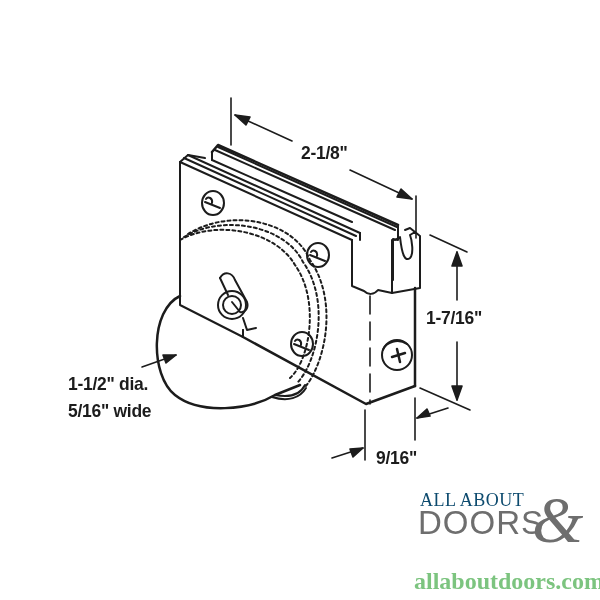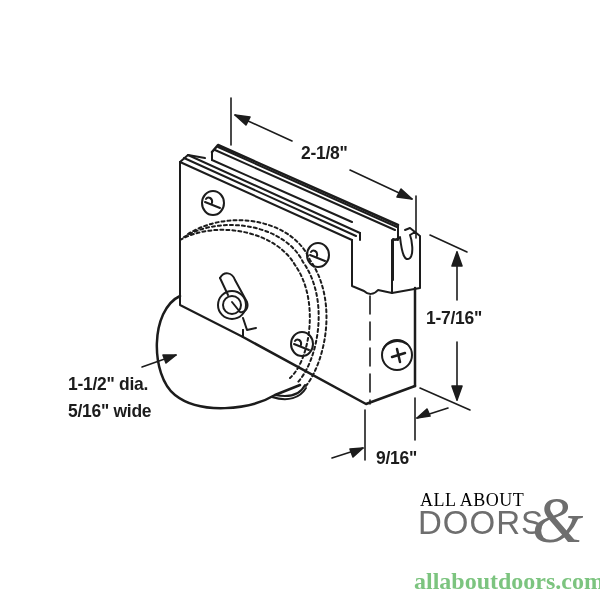--- a/index.html
+++ b/index.html
@@ -13,21 +13,21 @@
     font-size: 19px;
     letter-spacing: -0.3px;
     transform: scaleX(0.92);
     transform-origin: left top;
     white-space: nowrap;
   }
   .logo { position: absolute; right: 14px; bottom: 6px; width: 190px; text-align: left; }
   .logo .l1 {
     position: absolute; left: 24px; top: 0;
     font-family: "Liberation Serif", "DejaVu Serif", serif;
-    font-size: 18px; color: #000000; letter-spacing: 0.5px;
+    font-size: 18px; color: #0c4a6e; letter-spacing: 0.5px;
   }
   .logo .l2 {
     position: absolute; left: 22px; top: 14px;
     font-family: Liberation Sans, sans-serif;
     font-size: 33px; color: #6e6e6e; letter-spacing: 1px;
   }
   .logo .amp {
     position: absolute; left: 136px; top: -8px;
     font-family: "Liberation Serif", "DejaVu Serif", serif;
     font-size: 66px; color: #6e6e6e; font-style: italic;

